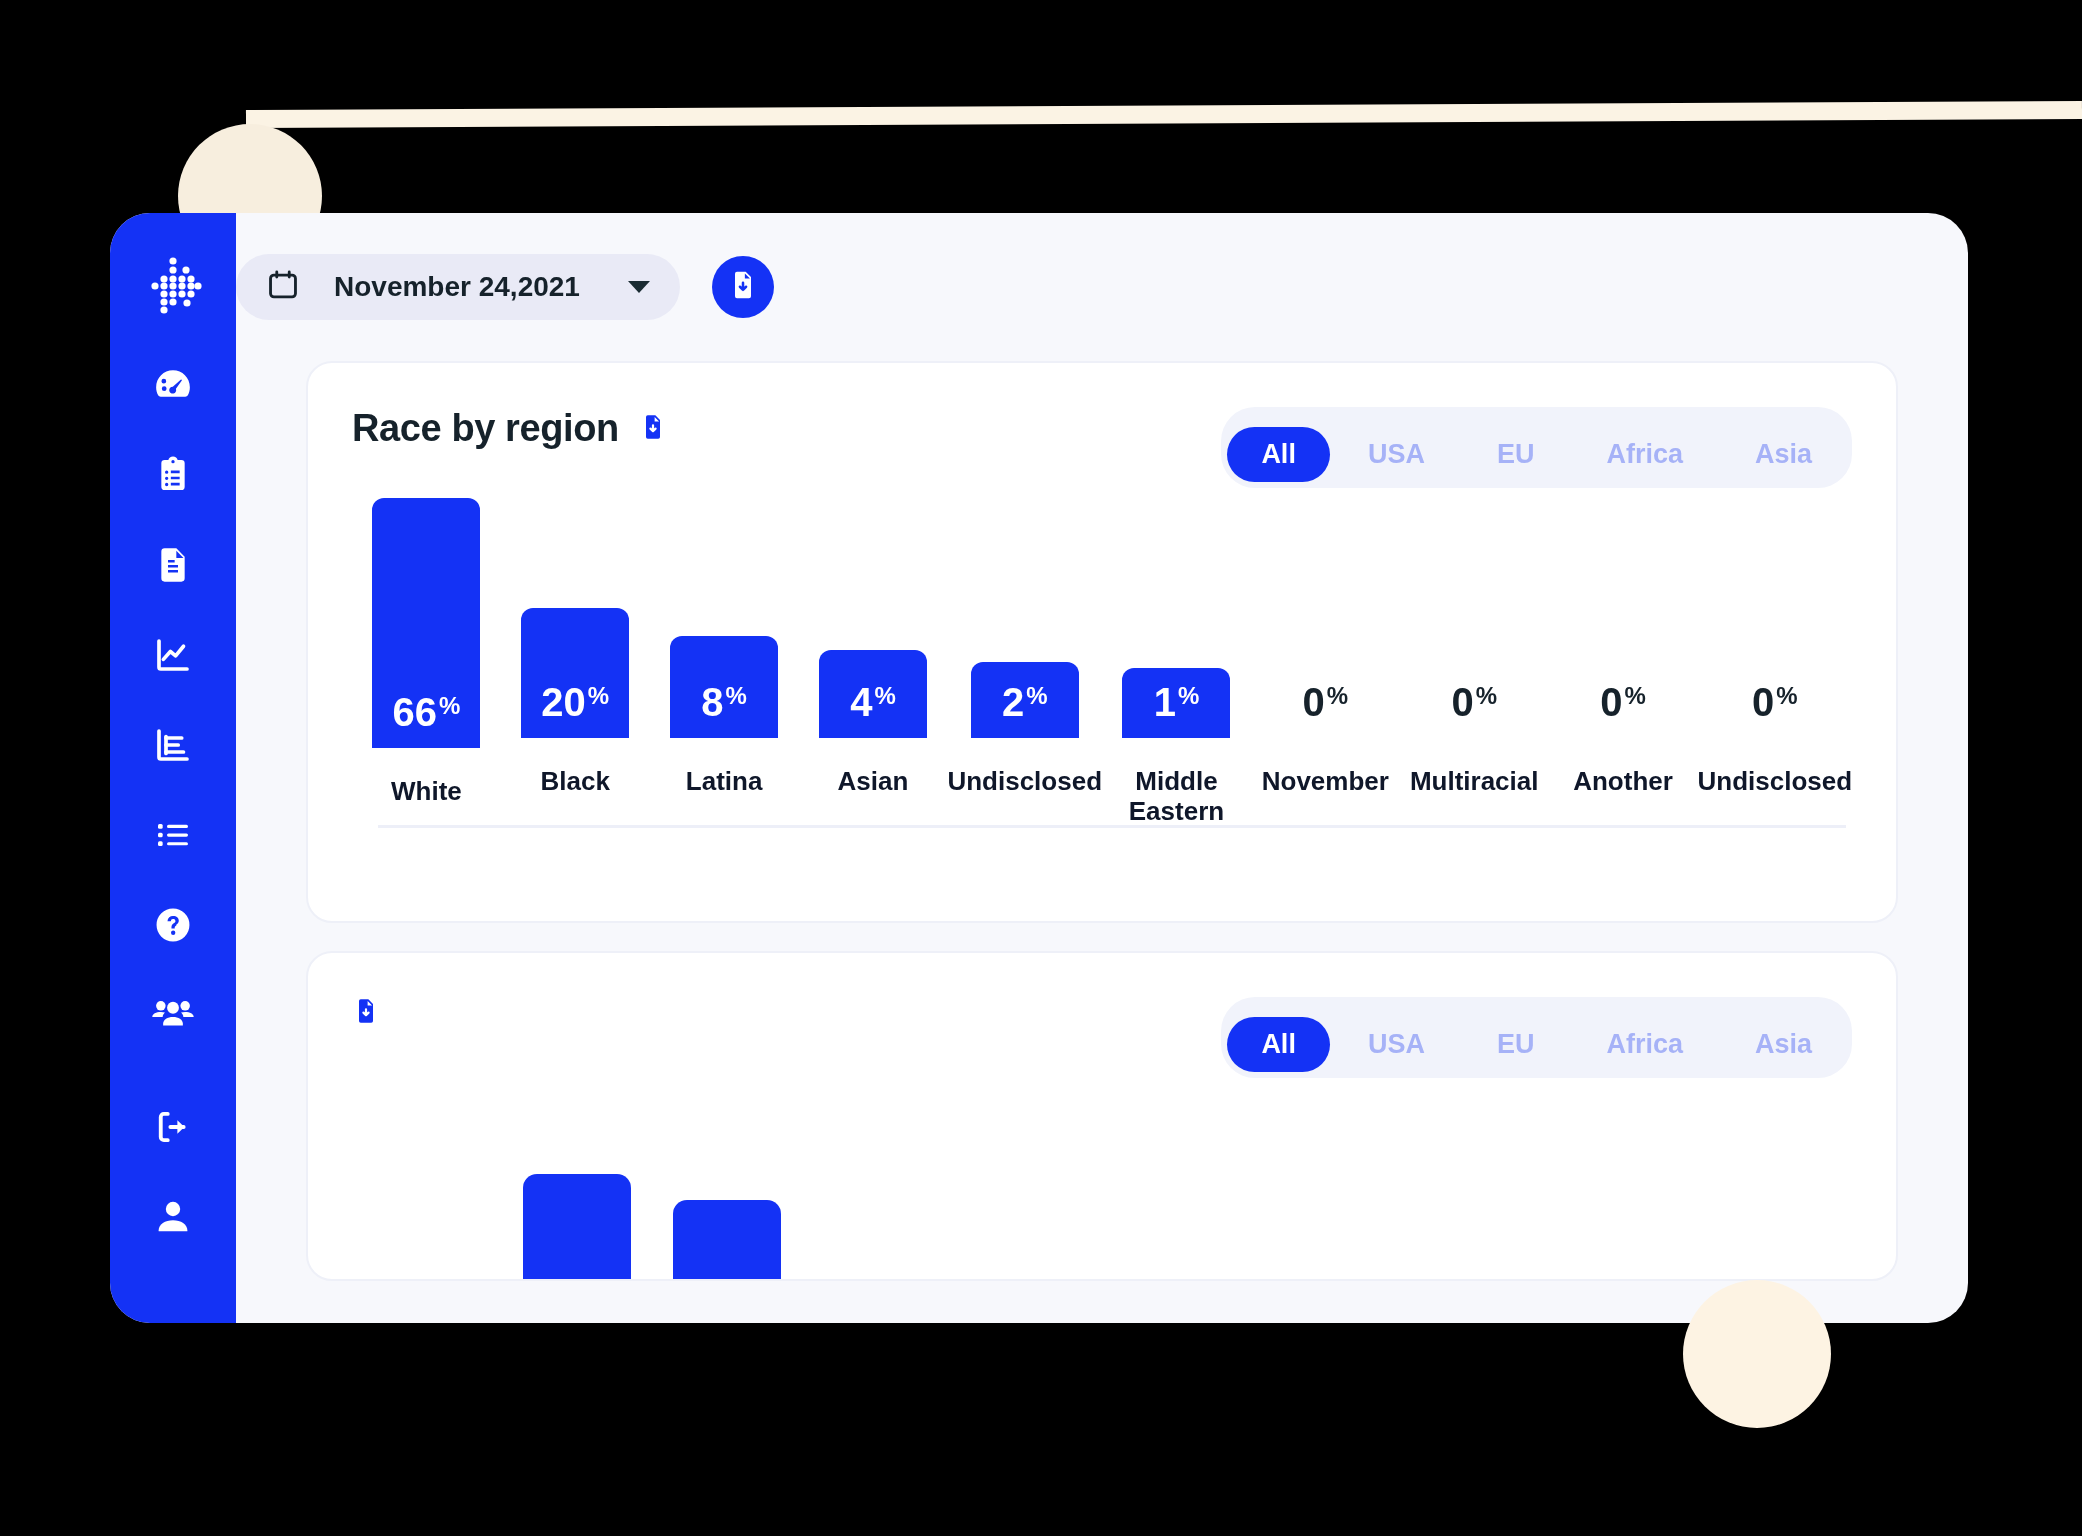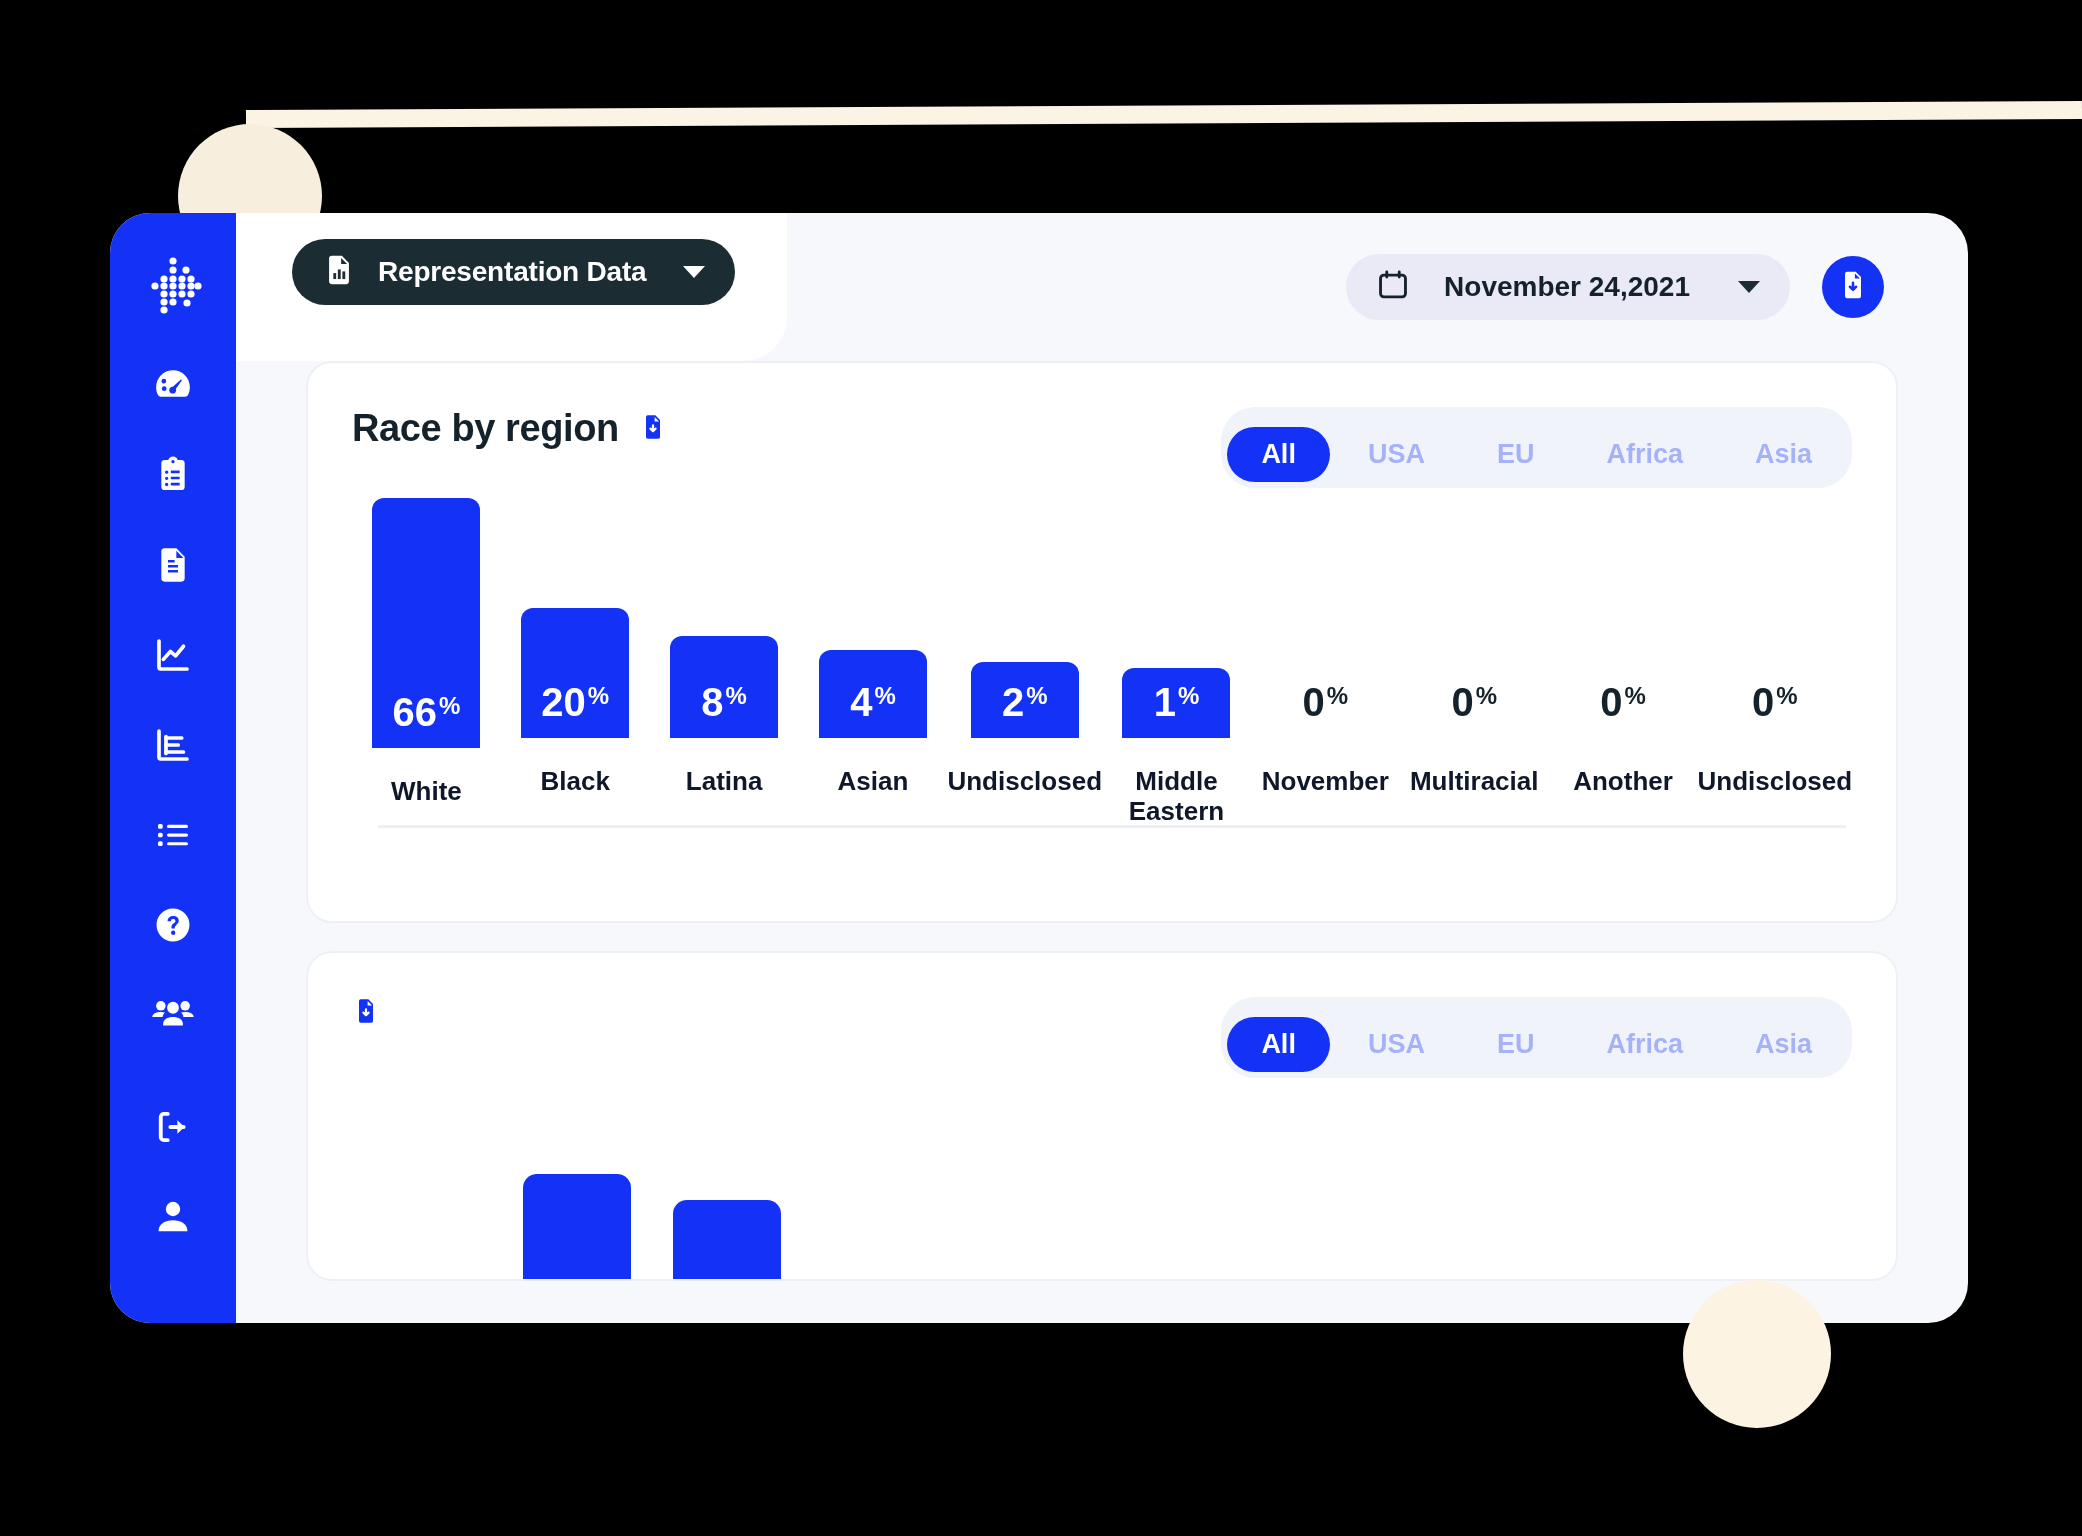--- a/index.html
+++ b/index.html
@@ -458,34 +458,20 @@
             <path d="M3.8 19.6c0-3.5 3.7-5.8 8.2-5.8s8.2 2.3 8.2 5.8v.6H3.8v-.6z"></path>
           </svg>
         </span>
       </div>
     </nav>
 
     <div id="content">
 
       <div id="topbar">
 
-        <div class="topbar-left-wrap">
-          <div class="dataset-pill">
-            <span>
-              <svg width="34" height="34" viewBox="0 0 24 24" fill="#ffffff">
-                <path d="M14 2H7a2 2 0 00-2 2v16a2 2 0 002 2h10a2 2 0 002-2V7l-5-5zm-.5 5.8V3.6l4.2 4.2h-4.2z"></path>
-                <rect x="8" y="14.2" width="2" height="4.2" fill="#1B2C33"></rect>
-                <rect x="11.2" y="11.6" width="2" height="6.8" fill="#1B2C33"></rect>
-                <rect x="14.4" y="13" width="2" height="5.4" fill="#1B2C33"></rect>
-              </svg>
-            </span>
-            <span class="label">Representation Data</span>
-            <span class="caret"></span>
-          </div>
-        </div>
 
         <div class="topbar-right">
           <div class="date-pill">
             <span>
               <svg width="34" height="34" viewBox="0 0 24 24" fill="none" stroke="#16222B" stroke-width="2" stroke-linecap="round" stroke-linejoin="round">
                 <rect x="3.2" y="5" width="17.6" height="15.4" rx="2.4"></rect>
                 <path d="M7.6 2.8v3.6"></path>
                   <path d="M16.4 2.8v3.6"></path>
               </svg>
             </span>

